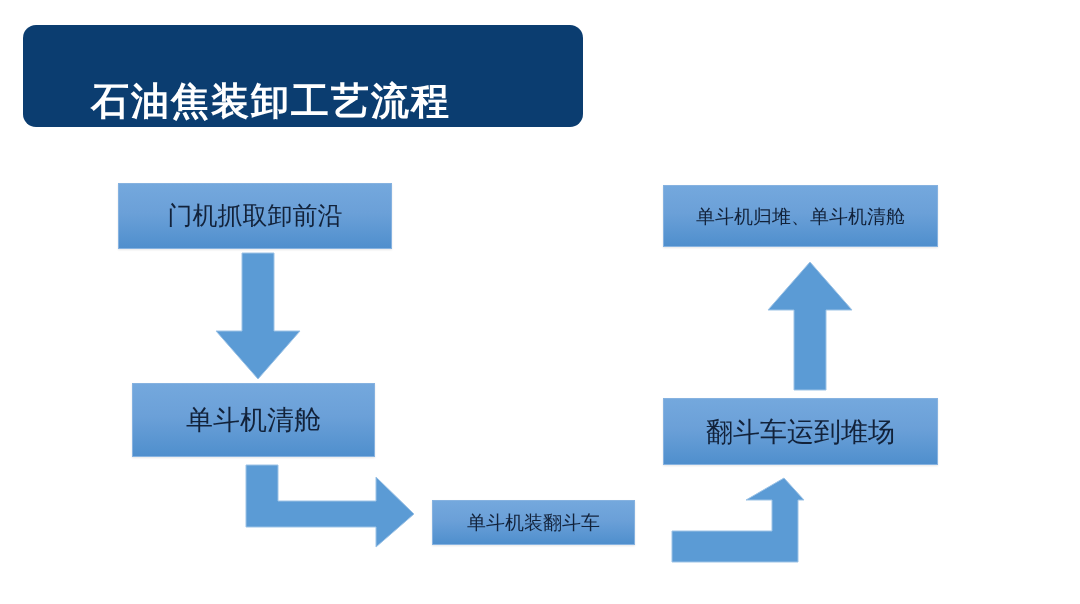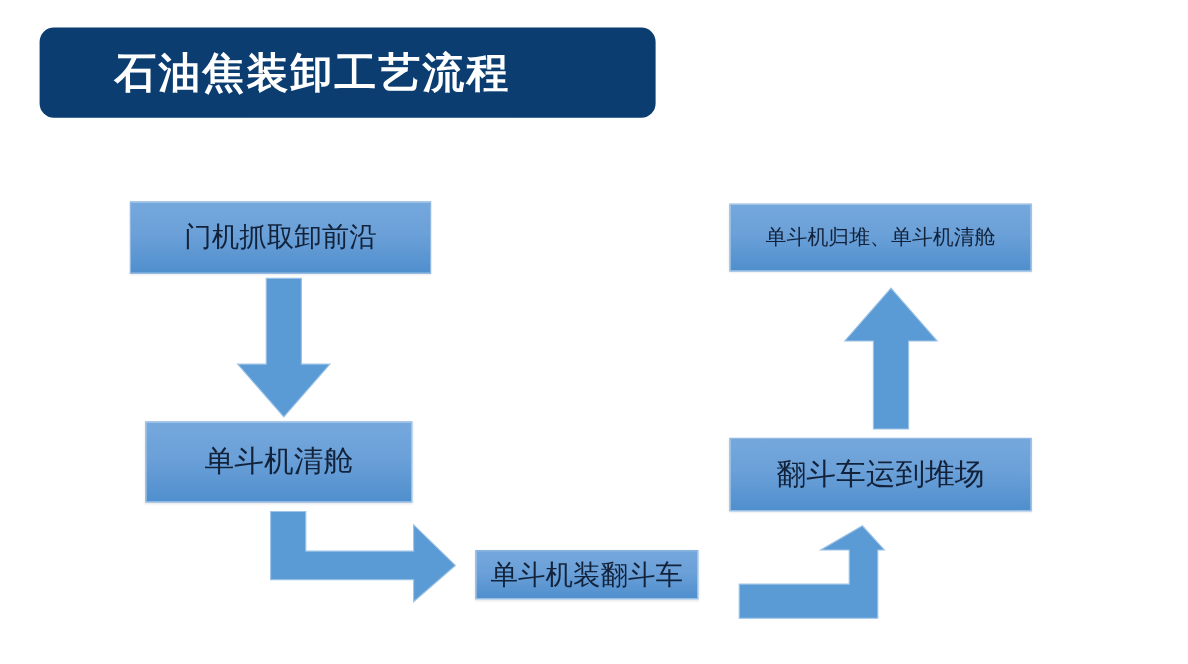--- a/index.html
+++ b/index.html
@@ -16,28 +16,28 @@
   #canvas {
     position: relative;
     width: 1080px;
     height: 604px;
     background: #ffffff;
   }
 
   
   .title-banner {
     position: absolute;
-    left: 36px;
+    left: 23px;
     top: 25px;
     width: 560px;
-    height: 82px;
+    height: 102px;
     background: #0b3d70;
     border-radius: 13px;
     display: flex;
-    align-items: center;
+    align-items: flex-end;
   }
   .title-text {
     color: #ffffff;
     font-size: 38px;
     font-weight: bold;
     letter-spacing: 2px;
     margin-left: 68px;
     font-family: "DejaVu Serif", "Liberation Serif", serif;
     white-space: nowrap;
   }
@@ -60,21 +60,21 @@
     white-space: nowrap;
   }
 
   #box-gantry      { left: 118px; top: 183px; width: 274px; height: 66px; }
   #box-gantry .lbl { font-size: 25px; }
 
   #box-clean       { left: 132px; top: 383px; width: 243px; height: 74px; }
   #box-clean .lbl  { font-size: 27px; }
 
   #box-load        { left: 432px; top: 500px; width: 203px; height: 45px; }
-  #box-load .lbl   { font-size: 25px; }
+  #box-load .lbl   { font-size: 19px; }
 
   #box-pile        { left: 663px; top: 185px; width: 275px; height: 62px; }
   #box-pile .lbl   { font-size: 19px; }
 
   #box-haul        { left: 663px; top: 398px; width: 275px; height: 67px; justify-content: center; }
   #box-haul .lbl   { font-size: 27px; }
 
   
   .arrow-svg {
     position: absolute;

